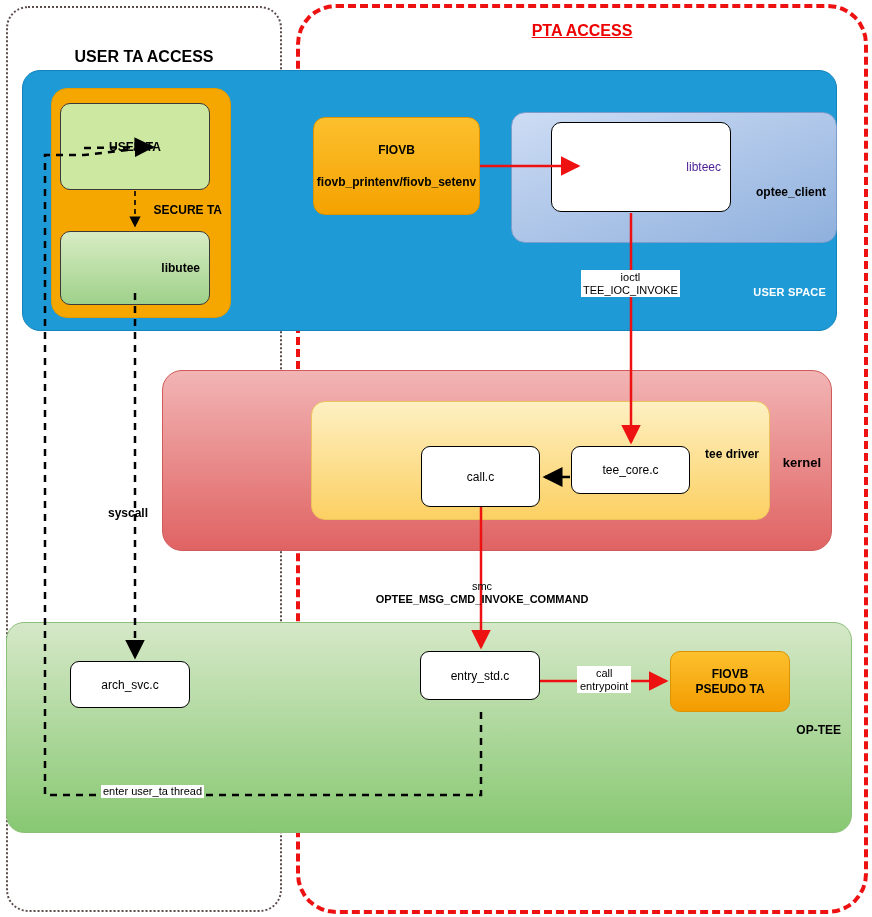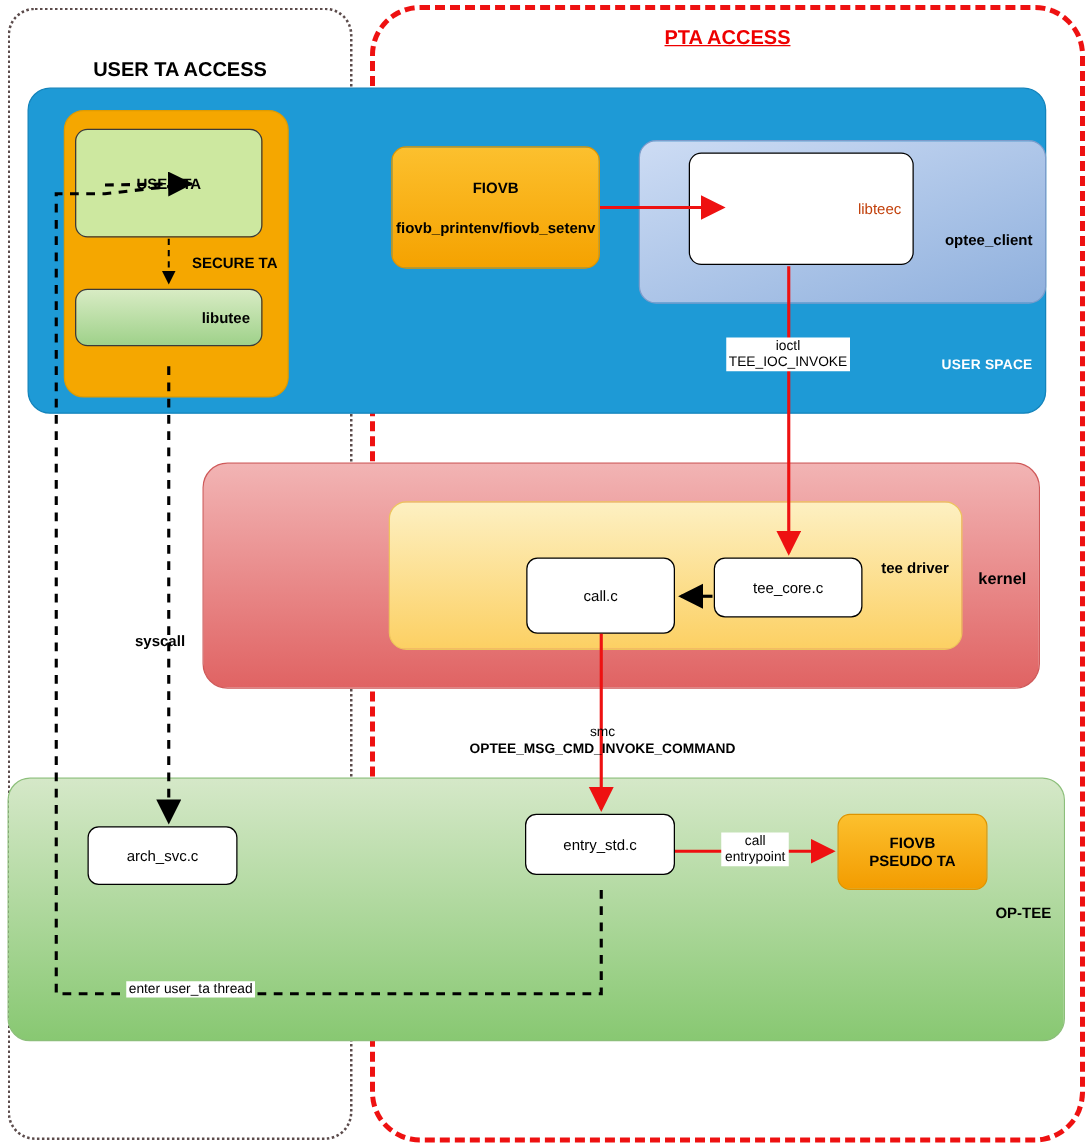--- a/index.html
+++ b/index.html
@@ -75,21 +75,21 @@
   }
   .user-ta-box {
     left: 60px; top: 103px; width: 150px; height: 87px;
     background: linear-gradient(#cde8a0, #cde8a0);
     border: 1px solid #3a3a3a;
     border-radius: 10px;
     display: flex; align-items: center; justify-content: center;
   }
   .user-ta-box span { font-weight: bold; font-size: 12px; color: #000; }
   .libutee-box {
-    left: 60px; top: 231px; width: 150px; height: 46px;
+    left: 60px; top: 231px; width: 150px; height: 74px;
     background: linear-gradient(#d8ecc4, #9fd18a);
     border: 1px solid #3a3a3a;
     border-radius: 10px;
   }
   .libutee-label {
     right: 9px; top: 50%; transform: translateY(-50%);
     font-weight: bold; font-size: 12px; color: #000;
   }
 
   
@@ -116,21 +116,21 @@
     font-weight: bold; font-size: 12px; color: #000;
   }
   .libteec-box {
     left: 551px; top: 122px; width: 180px; height: 90px;
     background: #ffffff;
     border: 1px solid #000;
     border-radius: 10px;
   }
   .libteec-label {
     right: 9px; top: 50%; transform: translateY(-50%);
-    font-size: 12px; color: #c2410c;
+    font-size: 12px; color: #4c1d95;
   }
   .tee-client-api {
     left: 583px; top: 138px; width: 95px; height: 57px;
     background: #ffffff;
     border: 1px solid #000;
     border-radius: 8px;
     display: flex; align-items: center; justify-content: center;
   }
   .tee-client-api span { font-size: 12px; color: #000; }
 

